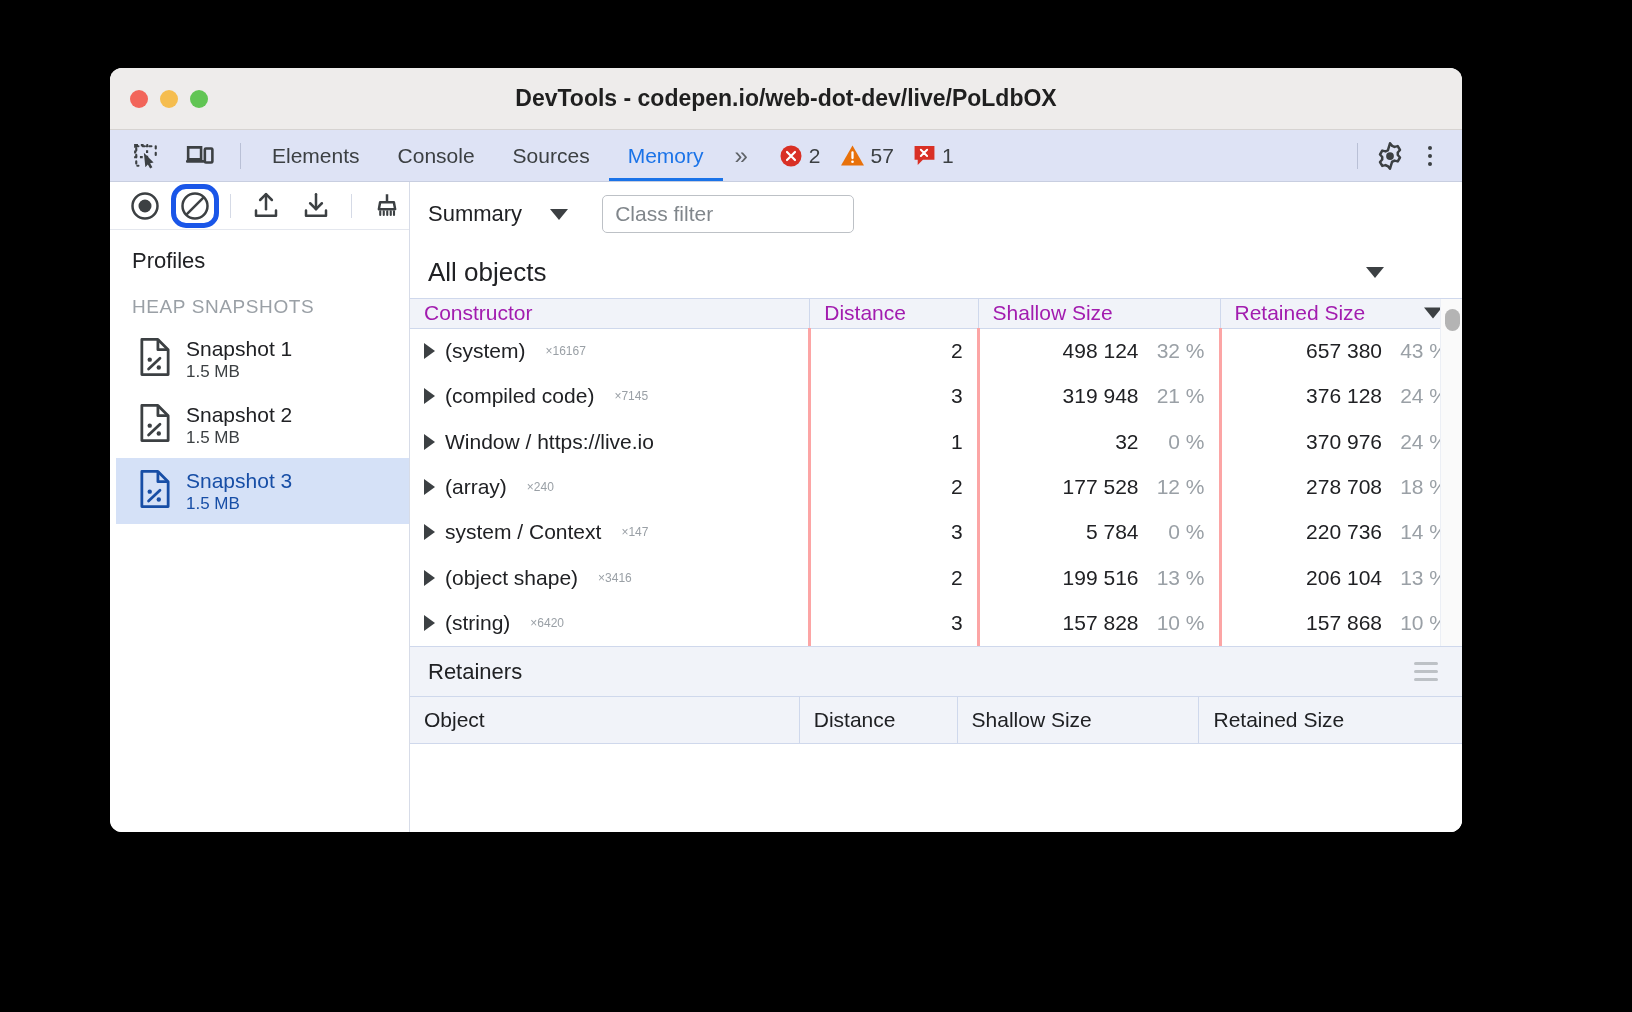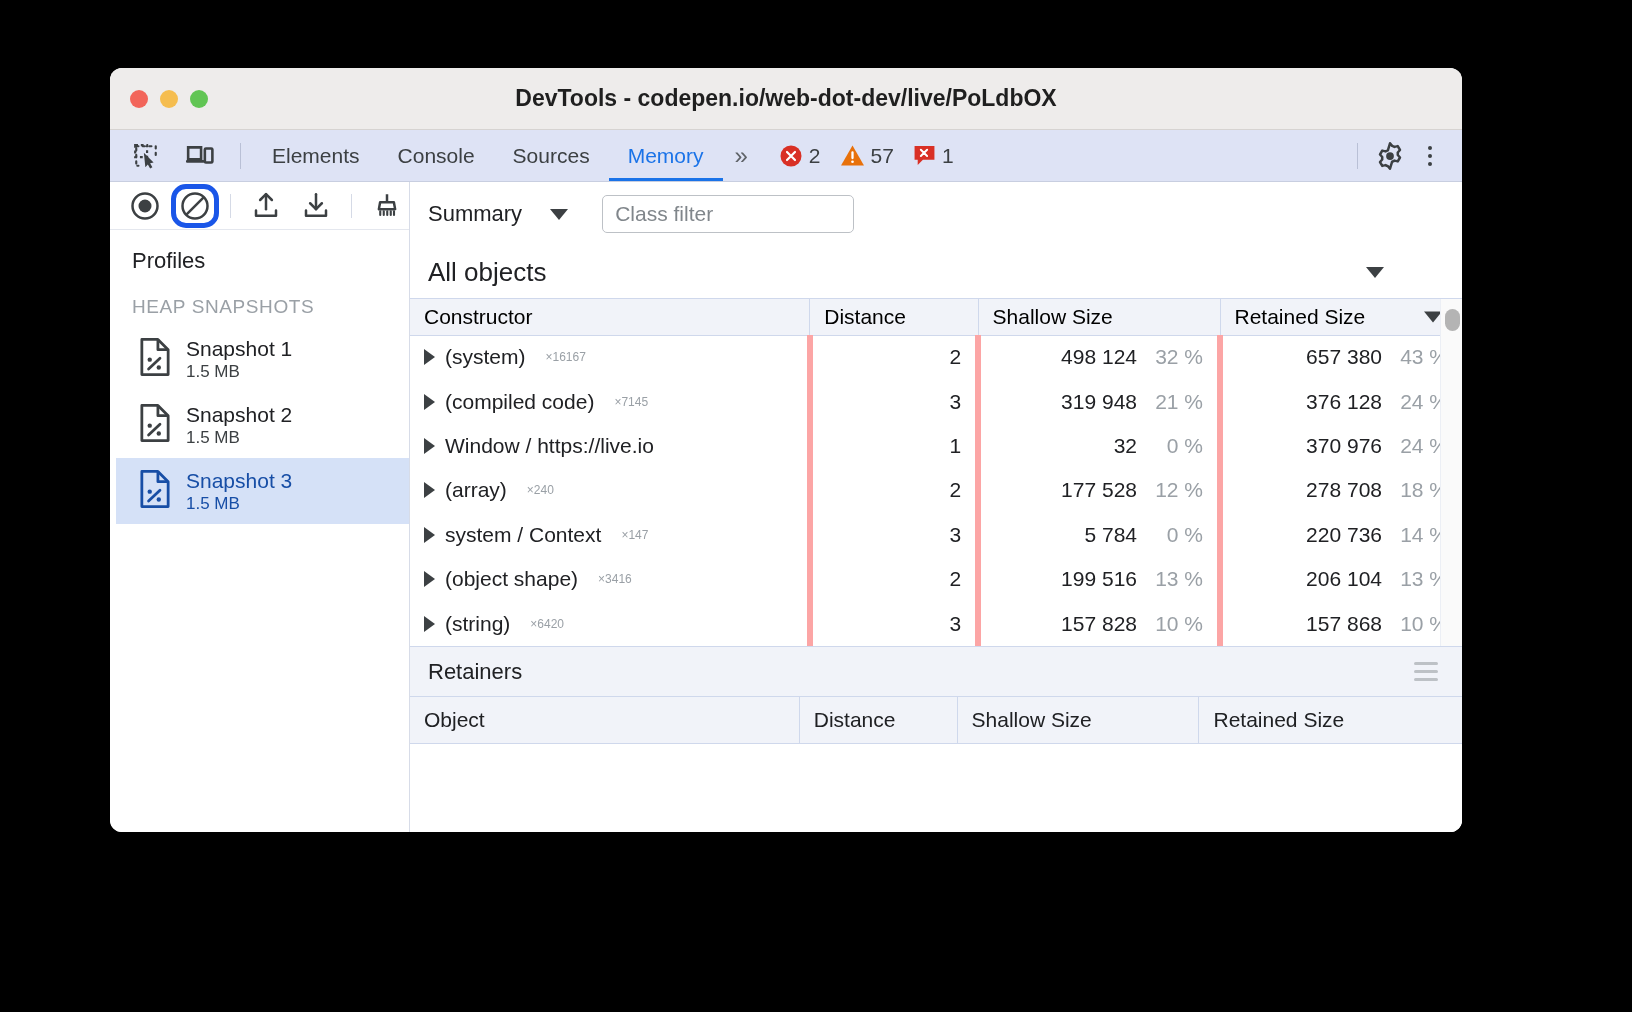--- a/index.html
+++ b/index.html
@@ -229,43 +229,43 @@
   }
   table.grid {
     width: 100%;
     border-collapse: collapse;
     table-layout: fixed;
     font-size: 21px;
   }
   table.grid th {
     background: #f1f3f9;
     font-weight: normal;
-    color: #000000;
+    color: #a21caf;
     text-align: left;
-    height: 36px;
+    height: 29px;
     padding: 0 14px;
     border-right: 1px solid #cfd8ec;
     border-bottom: 1px solid #cfd8ec;
     font-size: 21px;
     white-space: nowrap;
   }
   table.grid th:last-child { border-right: none; }
   table.grid th.sorted { position: relative; }
   table.grid th .sort-desc {
     position: absolute; right: 20px; top: 50%;
     transform: translateY(-50%);
     width: 0; height: 0;
     border-left: 9px solid transparent;
     border-right: 9px solid transparent;
     border-top: 11px solid #3c4043;
   }
   table.grid td {
     height: 43px;
     padding: 0 14px;
-    border-right: 6px solid #fca5a5;
+    border-right: 3px solid #fca5a5;
     color: #202124;
     white-space: nowrap;
     overflow: hidden;
   }
   table.grid td:last-child { border-right: none; }
   td.num { text-align: right; }
   .ctor-cell { display: flex; align-items: center; gap: 10px; }
   .tri {
     width: 0; height: 0;
     border-top: 8px solid transparent;

